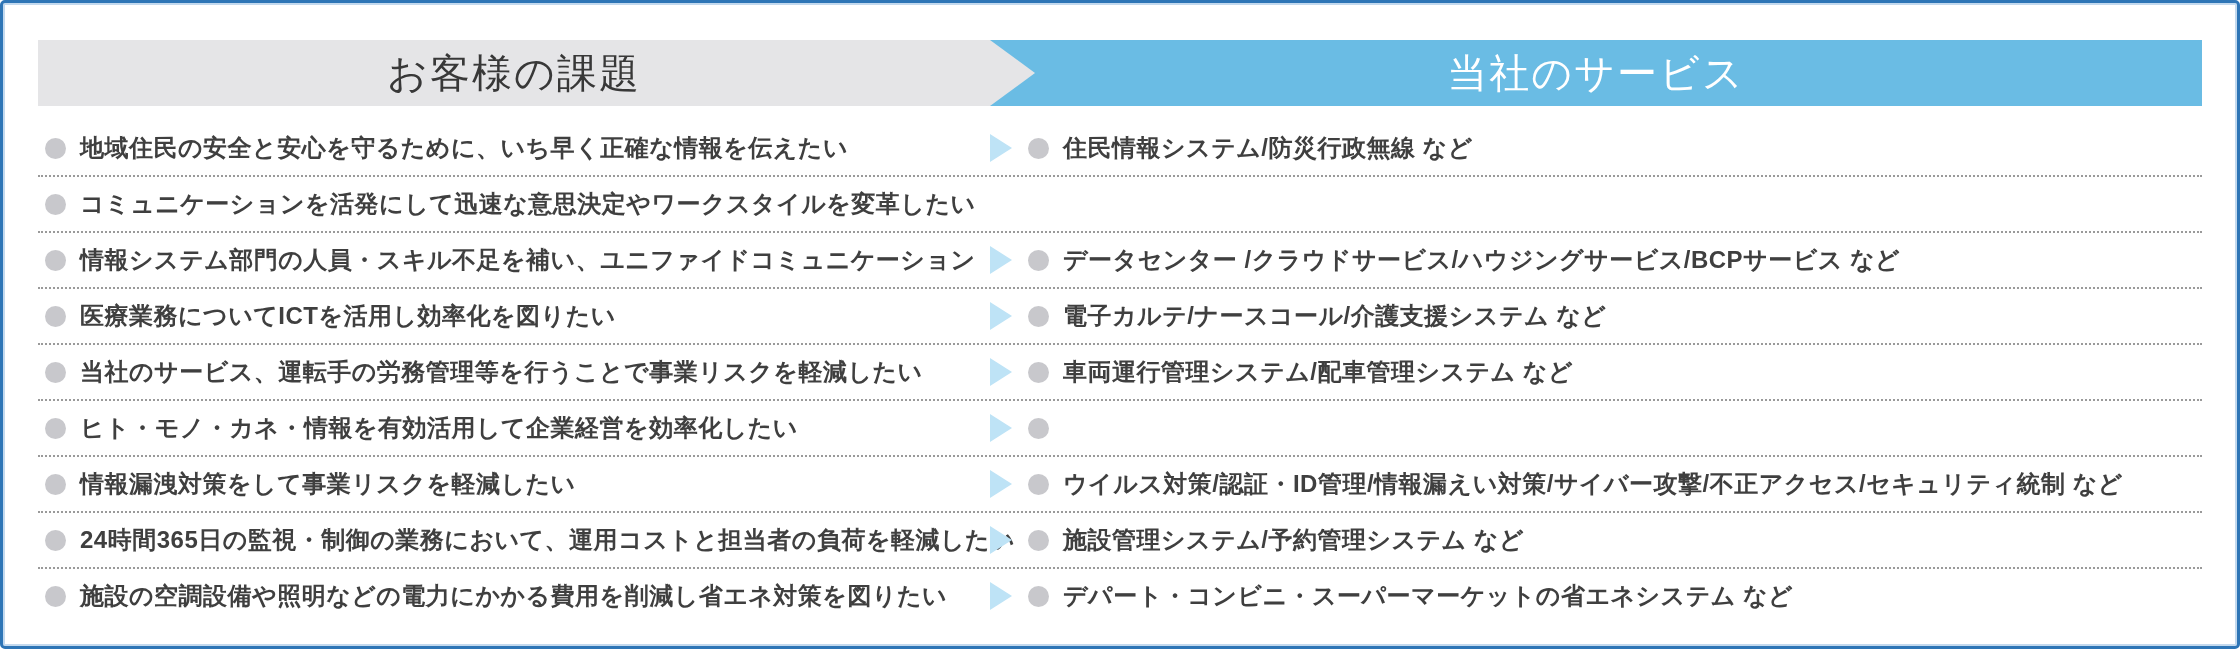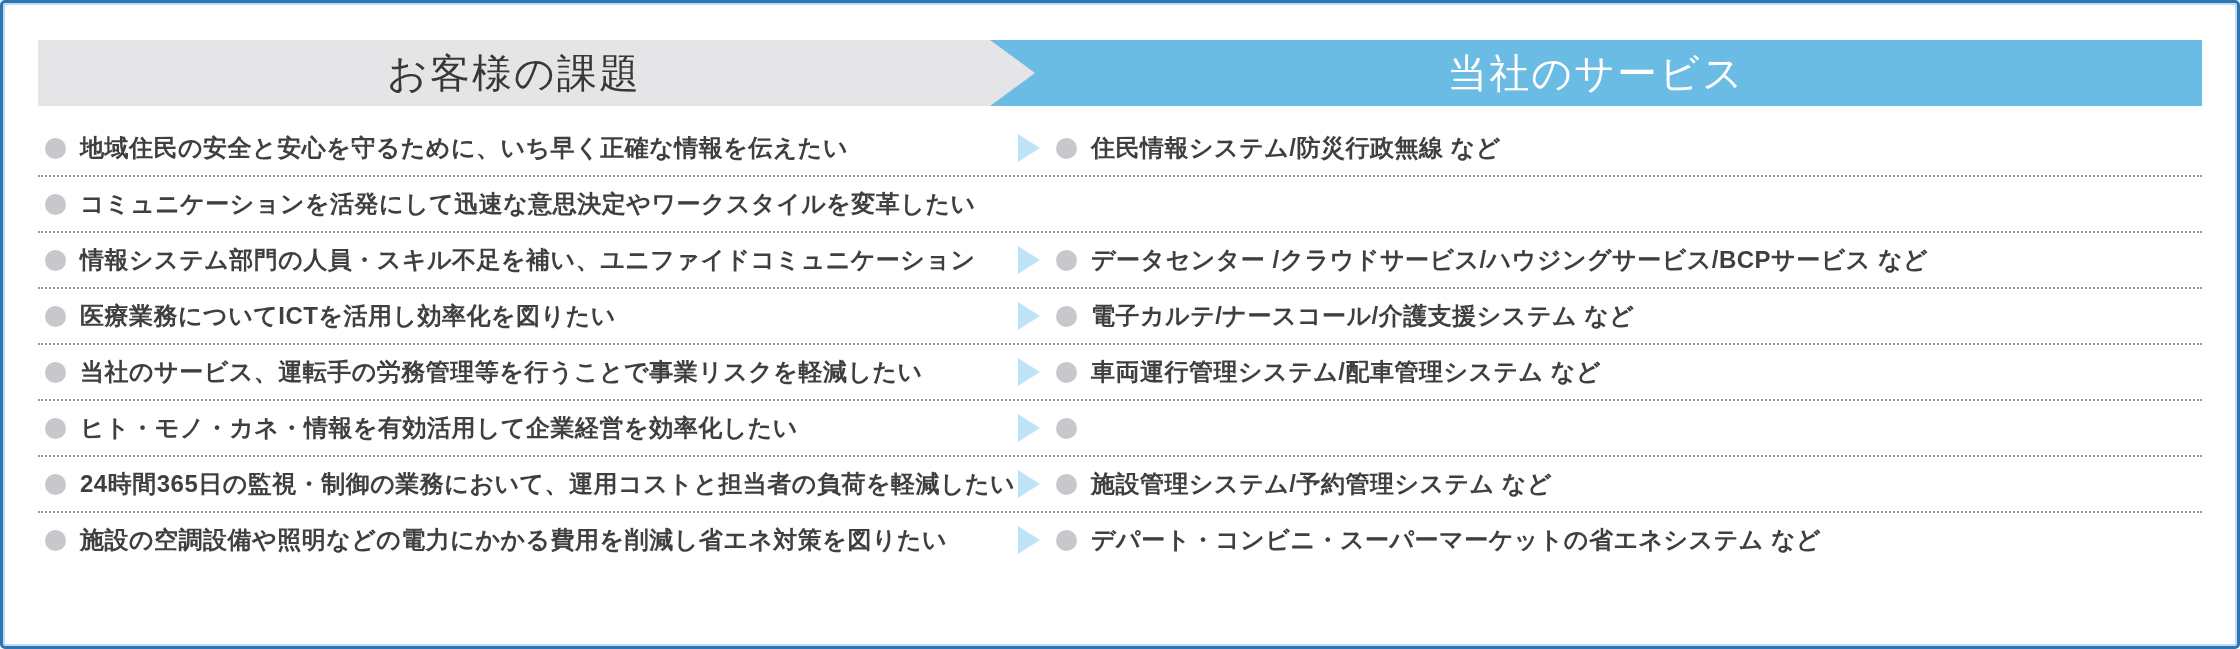--- a/index.html
+++ b/index.html
@@ -75,21 +75,21 @@
     font-weight:bold;
   }
   .row:last-child{border-bottom:none;}
   .cell{display:flex;align-items:center;min-width:0;}
   .cell.left{
     flex:0 0 952px;
     width:952px;
     padding-left:7px;
     box-sizing:border-box;
   }
-  .cell.right{flex:1;margin-left:28px;}
+  .cell.right{flex:1;}
   .bullet{
     flex:0 0 21px;
     width:21px;height:21px;
     border-radius:50%;
     background:var(--bullet);
     margin-right:14px;
   }
   .arrow{
     flex:0 0 22px;
     width:22px;height:28px;
@@ -179,20 +179,31 @@
     <div class="cell left">
       <span class="bullet"></span>
       <span class="txt">ヒト・モノ・カネ・情報を有効活用して企業経営を効率化したい</span>
     </div>
     <div class="cell right">
       <span class="arrow"></span>
       <span class="bullet"></span>
     </div>
   </div>
 
+  <div class="row">
+    <div class="cell left">
+      <span class="bullet"></span>
+      <span class="txt">情報漏洩対策をして事業リスクを軽減したい</span>
+    </div>
+    <div class="cell right">
+      <span class="arrow"></span>
+      <span class="bullet"></span>
+      <span class="txt">ウイルス対策/認証・ID管理/情報漏えい対策/サイバー攻撃/不正アクセス/セキュリティ統制 など</span>
+    </div>
+  </div>
 
   <div class="row">
     <div class="cell left">
       <span class="bullet"></span>
       <span class="txt">24時間365日の監視・制御の業務において、運用コストと担当者の負荷を軽減したい</span>
     </div>
     <div class="cell right">
       <span class="arrow"></span>
       <span class="bullet"></span>
       <span class="txt">施設管理システム/予約管理システム など</span>

